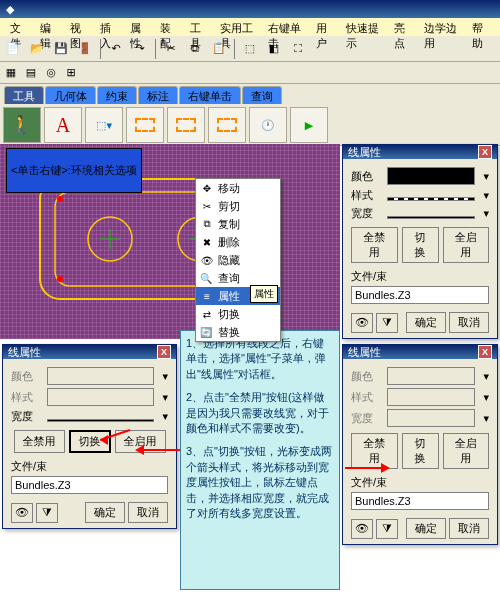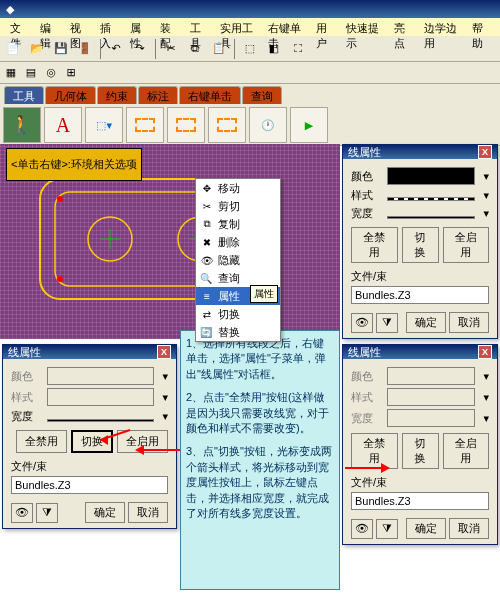--- a/index.html
+++ b/index.html
@@ -4,46 +4,46 @@
 <style>
 *{box-sizing:border-box;font-family:"SimSun","Microsoft YaHei",sans-serif;font-size:11px;margin:0;padding:0}
 body{width:500px;height:593px;background:#fff;overflow:hidden;position:relative}
 .titlebar{background:linear-gradient(#0a246a,#3a6ea5);color:#fff;padding:2px 6px;display:flex;align-items:center;height:18px}
 .titlebar-text{flex:1;white-space:nowrap;overflow:hidden}
 .menubar{background:#fef9c3;display:flex;padding:1px 4px;height:18px}
 .menubar span{padding:2px 6px;cursor:default}
 .toolbar{background:#ece9d8;border-bottom:1px solid #aca899;display:flex;align-items:center;padding:2px;height:26px;gap:2px}
 .tb-btn{width:22px;height:22px;border:1px solid transparent;display:flex;align-items:center;justify-content:center}
 .tabrow{background:#ece9d8;display:flex;padding:2px 4px 0;height:20px;gap:1px}
-.tab{padding:2px 8px;background:#c2410c;border:1px solid #aca899;border-bottom:none;border-radius:3px 3px 0 0}
+.tab{padding:2px 8px;background:#3b82f6;border:1px solid #aca899;border-bottom:none;border-radius:3px 3px 0 0}
 .tab.active{background:#3b5998;color:#fff}
 .bigtoolbar{background:#ece9d8;border-bottom:1px solid #aca899;display:flex;padding:3px;gap:3px;height:42px}
 .big-btn{width:38px;height:36px;border:1px solid #aca899;background:#f5f3e9;display:flex;align-items:center;justify-content:center;position:relative}
-.hint-box{position:absolute;left:6px;top:148px;background:#eab308;border:1px solid #000;padding:8px 4px;font-size:10px;z-index:5}
+.hint-box{position:absolute;left:6px;top:148px;background:#1d4ed8;border:1px solid #000;padding:14px 4px;font-size:10px;z-index:5}
 .canvas{position:absolute;left:0;top:144px;width:340px;height:195px;background:repeating-linear-gradient(0deg,#d0a0d0 0 1px,#b080b0 1px 4px),repeating-linear-gradient(90deg,#d0a0d0 0 1px,#b080b0 1px 4px);background-blend-mode:multiply}
 .sketch{position:absolute;left:35px;top:30px;width:240px;height:130px}
 .sketch svg{width:100%;height:100%}
 .ctx-menu{position:absolute;left:195px;top:178px;width:86px;background:#fff;border:1px solid #808080;box-shadow:2px 2px 3px rgba(0,0,0,.3);z-index:10}
 .ctx-item{display:flex;align-items:center;padding:2px 4px;gap:4px;height:18px}
 .ctx-item.hi{background:#316ac5;color:#fff}
 .ctx-icon{width:14px;height:14px;display:inline-flex;align-items:center;justify-content:center;font-size:10px}
 .tooltip{position:absolute;left:250px;top:285px;background:#ffffe1;border:1px solid #000;padding:1px 3px;font-size:10px;z-index:11}
 .panel{position:absolute;background:#ece9d8;border:1px solid #0a246a;box-shadow:2px 2px 4px rgba(0,0,0,.3)}
 .panel-title{background:linear-gradient(#0a246a,#3a6ea5);color:#fff;padding:2px 5px;display:flex;align-items:center;height:14px}
 .panel-title span:first-child{flex:1}
 .panel-x{width:14px;height:14px;background:#c75050;color:#fff;border:1px solid #fff;display:flex;align-items:center;justify-content:center;font-size:9px;font-weight:bold}
 .panel-body{padding:5px 8px}
 .prop-row{display:flex;align-items:center;margin:3px 0;gap:8px}
 .prop-label{width:28px;color:#000}
 .prop-label.dis{color:#808080}
 .slot{flex:1;height:18px;border:1px solid #808080;background:#fff}
 .slot.black{background:#000}
 .slot.dis{background:#ece9d8}
 .btn{border:1px solid #808080;background:#ece9d8;padding:2px 8px;font-size:11px}
-.btn-row{display:flex;gap:4px;margin:6px 0;justify-content:flex-end}
+.btn-row{display:flex;gap:4px;margin:6px 0;justify-content:center}
 .file-label{margin:4px 0 2px}
 .file-input{width:100%;height:18px;border:1px solid #808080;background:#fff;padding:1px 3px}
 .bottom-row{display:flex;gap:3px;margin-top:8px;align-items:center}
 .eye-btn{width:22px;height:20px;border:1px solid #808080;background:#ece9d8;display:flex;align-items:center;justify-content:center}
 .note-box{position:absolute;left:180px;top:330px;width:160px;height:260px;background:#c8f0f0;border:1px solid #4080a0;padding:5px;font-size:10px;line-height:1.4;color:#003060}
 .note-box p{margin-bottom:8px}
 .arrow{position:absolute;z-index:20}
 .sep{border-left:1px solid #808080;height:20px;margin:0 2px}
 </style>
 </head>

